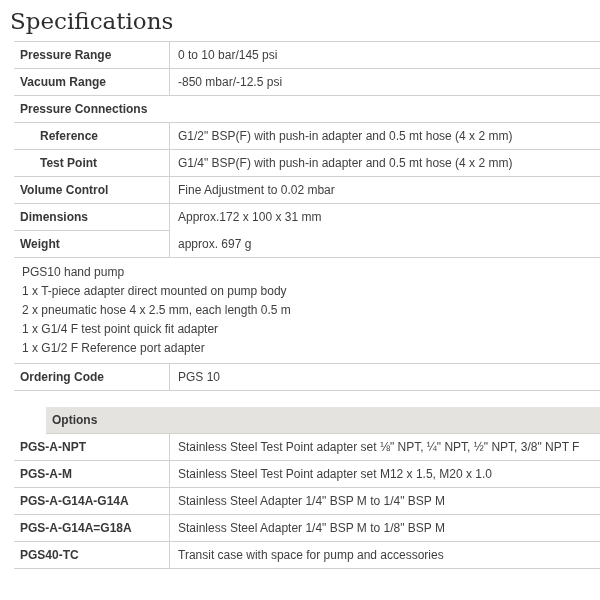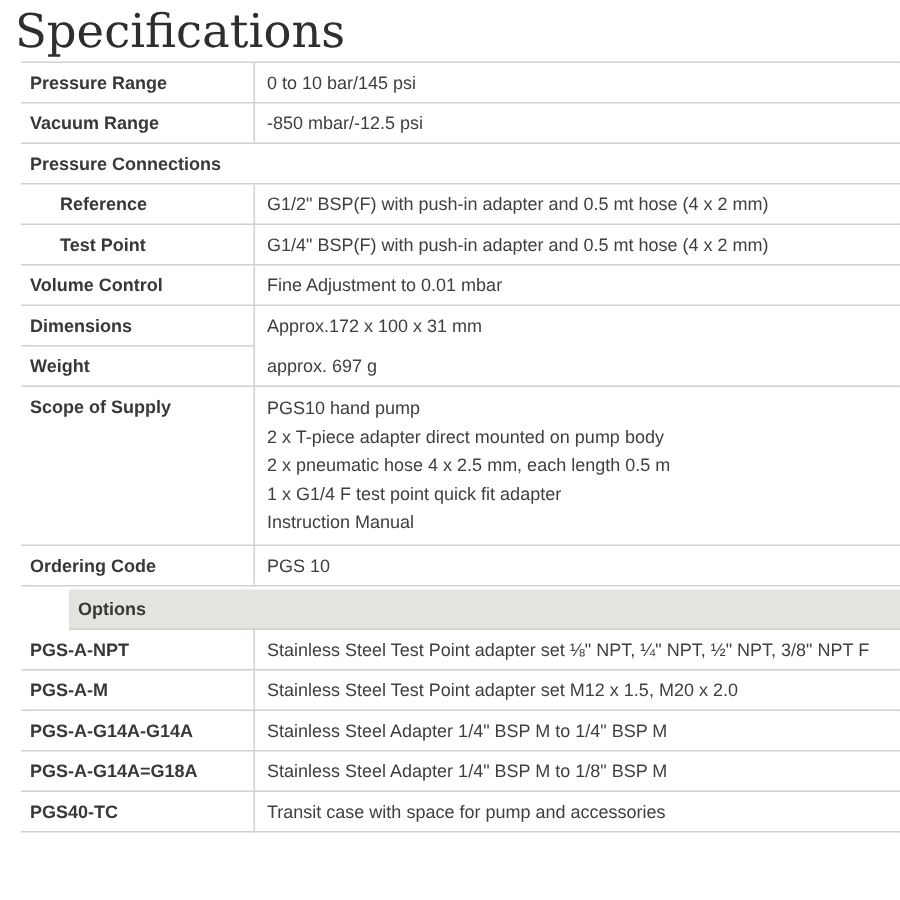--- a/index.html
+++ b/index.html
@@ -3,21 +3,21 @@
 <meta charset="utf-8">
 <style>
   html,body{margin:0;padding:0;}
   body{
     width:600px;height:600px;background:#ffffff;
     font-family:"Liberation Sans", sans-serif;
     color:#3f3f3f;overflow:hidden;
   }
   .page-title{
     font-family:"DejaVu Serif", serif;
-    font-size:31px;line-height:30px;font-weight:500;
+    font-size:23px;line-height:30px;font-weight:500;
     color:var(--title-text,#2e2e2e);
     margin:6px 0 5px 10px;letter-spacing:0px;
   }
   .spec-table{
     margin-left:14px;
     border-top:1px solid var(--border,#d3d1ce);
   }
   .row{display:flex;align-items:stretch;}
   .cell{
     box-sizing:border-box;
@@ -40,21 +40,21 @@
   }
   .value-cell.no-border{border-bottom:none;}
   .value-cell .line{line-height:19px;white-space:nowrap;overflow:hidden;}
   .value-cell.multiline{padding-top:5px;padding-bottom:5px;}
   .full-cell{
     flex:1 1 auto;min-width:0;
     font-weight:bold;color:var(--label-text,#383838);
     padding:6px 4px 6px 6px;
     white-space:nowrap;overflow:hidden;
   }
-  .options-row{margin-top:2px;padding-left:32px;}
+  .options-row{margin-top:16px;padding-left:32px;}
   .options-row .full-cell{background:var(--options-bg,#e5e3e0);}
 </style>
 </head>
 <body style="--title-text: #2e2e2e; --label-text: #383838; --value-text: #3f3f3f; --border: #d3d1ce; --options-bg: #e5e3e0;">
 
 <h1 class="page-title">Specifications</h1>
 
 <div class="spec-table" id="spec-table">
     <div class="row">
       <div class="cell label-cell">Pressure Range</div>
@@ -70,54 +70,53 @@
     <div class="row indent">
       <div class="cell label-cell">Reference</div>
       <div class="cell value-cell">G1/2" BSP(F) with push-in adapter and 0.5 mt hose (4 x 2 mm)</div>
     </div>
     <div class="row indent">
       <div class="cell label-cell">Test Point</div>
       <div class="cell value-cell">G1/4" BSP(F) with push-in adapter and 0.5 mt hose (4 x 2 mm)</div>
     </div>
     <div class="row">
       <div class="cell label-cell">Volume Control</div>
-      <div class="cell value-cell">Fine Adjustment to 0.01 mbar</div>
+      <div class="cell value-cell">Fine Adjustment to 0.02 mbar</div>
     </div>
     <div class="row">
       <div class="cell label-cell">Dimensions</div>
       <div class="cell value-cell no-border">Approx.172 x 100 x 31 mm</div>
     </div>
     <div class="row">
       <div class="cell label-cell">Weight</div>
       <div class="cell value-cell">approx. 697 g</div>
     </div>
     <div class="row">
-      <div class="cell label-cell">Scope of Supply</div>
       <div class="cell value-cell multiline">
         <div class="line">PGS10 hand pump</div>
-        <div class="line">2 x T-piece adapter direct mounted on pump body</div>
+        <div class="line">1 x T-piece adapter direct mounted on pump body</div>
         <div class="line">2 x pneumatic hose 4 x 2.5 mm, each length 0.5 m</div>
         <div class="line">1 x G1/4 F test point quick fit adapter</div>
-        <div class="line">Instruction Manual</div>
+        <div class="line">1 x G1/2 F Reference port adapter</div>
       </div>
     </div>
     <div class="row">
       <div class="cell label-cell">Ordering Code</div>
       <div class="cell value-cell">PGS 10</div>
     </div>
     <div class="row options-row">
       <div class="cell full-cell">Options</div>
     </div>
     <div class="row">
       <div class="cell label-cell">PGS-A-NPT</div>
       <div class="cell value-cell">Stainless Steel Test Point adapter set ⅛" NPT, ¼" NPT, ½" NPT, 3/8" NPT F</div>
     </div>
     <div class="row">
       <div class="cell label-cell">PGS-A-M</div>
-      <div class="cell value-cell">Stainless Steel Test Point adapter set M12 x 1.5, M20 x 2.0</div>
+      <div class="cell value-cell">Stainless Steel Test Point adapter set M12 x 1.5, M20 x 1.0</div>
     </div>
     <div class="row">
       <div class="cell label-cell">PGS-A-G14A-G14A</div>
       <div class="cell value-cell">Stainless Steel Adapter 1/4" BSP M to 1/4" BSP M</div>
     </div>
     <div class="row">
       <div class="cell label-cell">PGS-A-G14A=G18A</div>
       <div class="cell value-cell">Stainless Steel Adapter 1/4" BSP M to 1/8" BSP M</div>
     </div>
     <div class="row">

